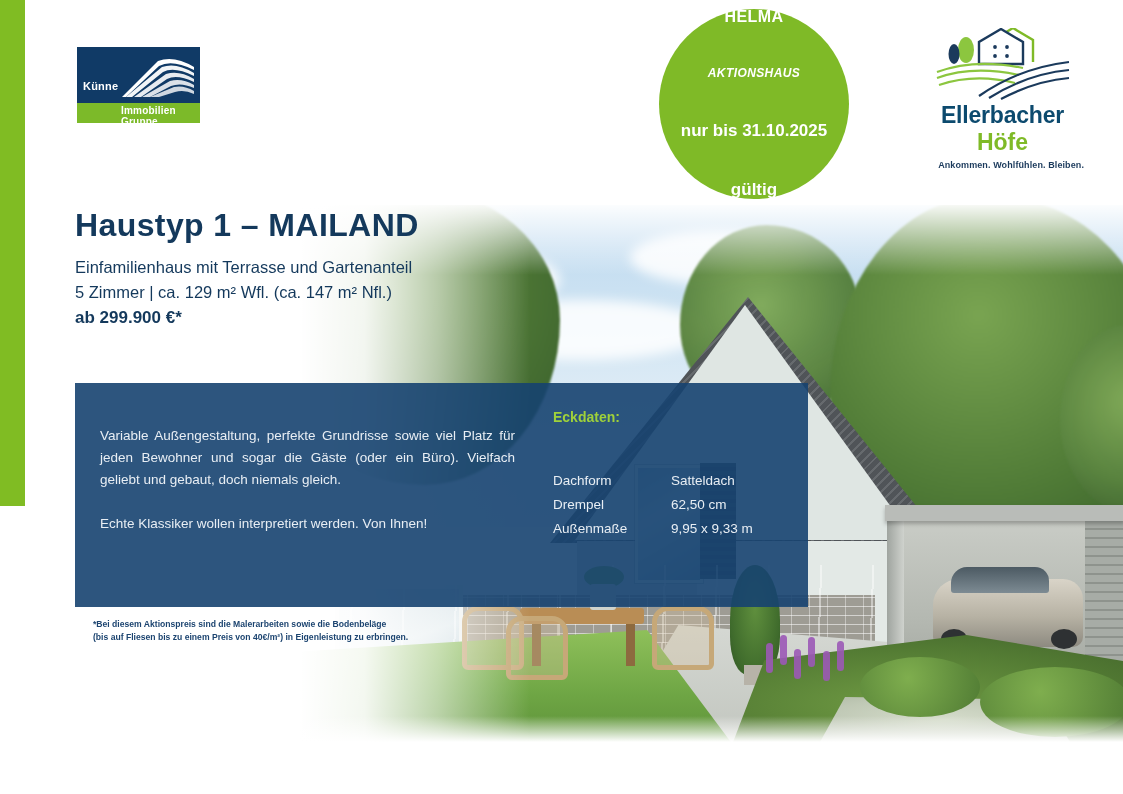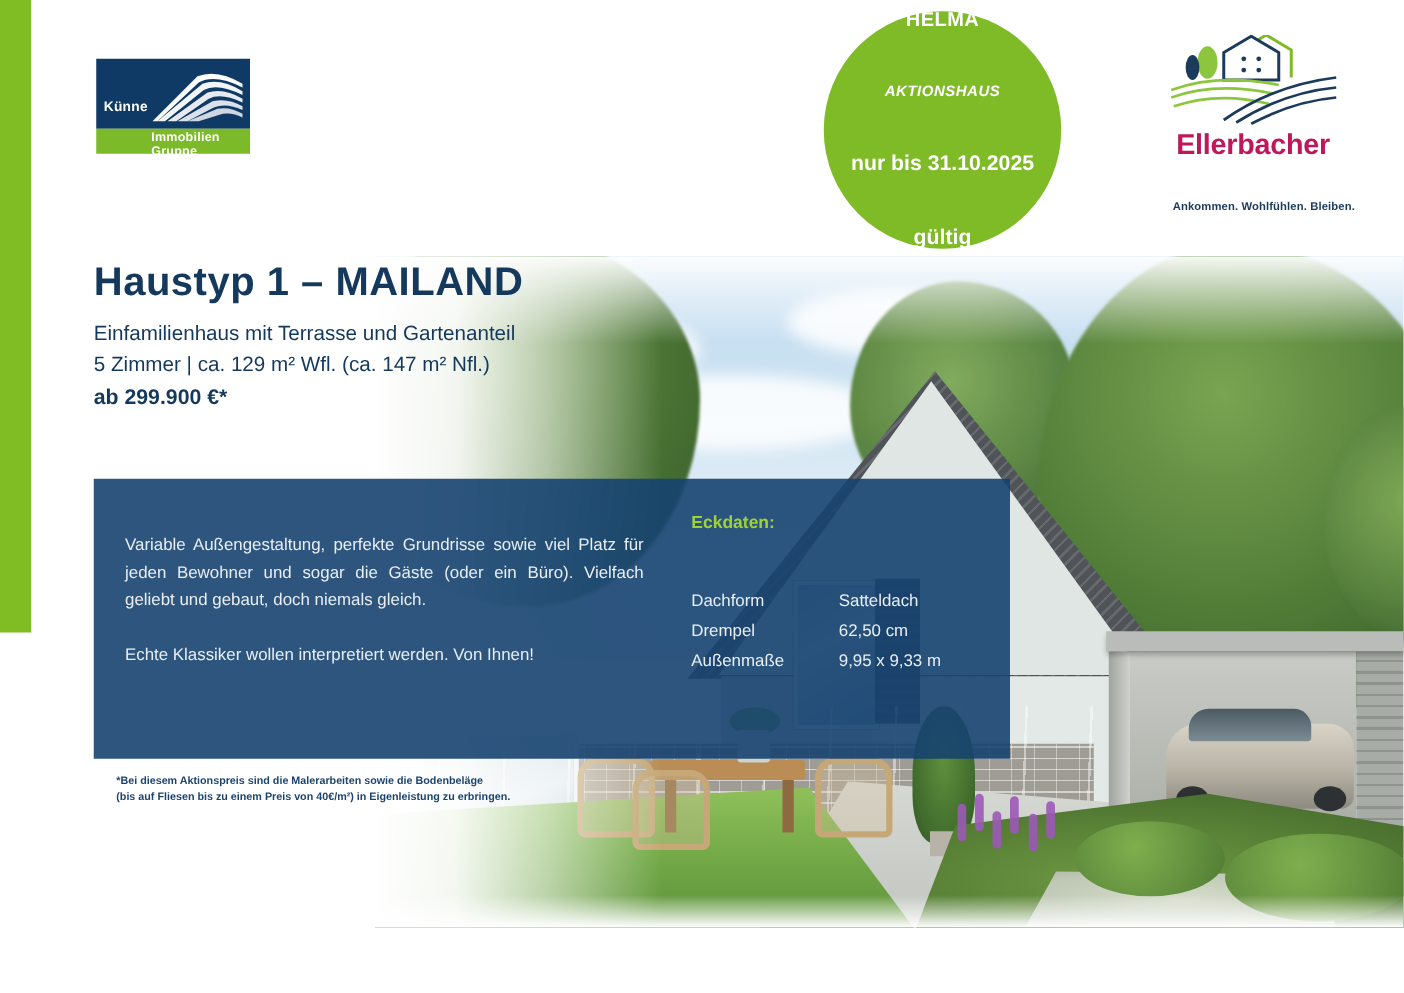--- a/index.html
+++ b/index.html
@@ -180,21 +180,21 @@
   .badge span{color:#fff;font-weight:700;text-align:center;line-height:1.05;}
   .b1{font-size:16px;letter-spacing:.4px;}
   .b2{font-size:12px;letter-spacing:.4px;font-style:italic;}
   .b3{font-size:17px;}
   .b4{font-size:17px;}
 
   
   .eh-logo{position:absolute;left:921px;top:28px;width:163px;height:152px;}
   .eh-mark{position:absolute;left:14px;top:0;width:136px;height:72px;}
   .eh-name1{position:absolute;left:0;top:74px;width:163px;text-align:center;
-    font-size:23px;font-weight:700;color:#be185d;letter-spacing:-.2px;}
+    font-size:23px;font-weight:700;color:#0c4a6e;letter-spacing:-.2px;}
   .eh-name2{position:absolute;left:0;top:101px;width:163px;text-align:center;
     font-size:23px;font-weight:700;color:#7fba27;}
   .eh-tag{position:absolute;left:0;top:132px;width:163px;text-align:right;
     font-size:9px;font-weight:700;color:#1b3A5C;letter-spacing:.1px;}
 
   
   .title{position:absolute;left:75px;top:207px;font-size:32px;font-weight:700;
     color:#14395C;letter-spacing:.4px;white-space:nowrap;}
   .sub1{position:absolute;left:75px;top:258px;font-size:16.5px;color:#14395C;white-space:nowrap;}
   .sub2{position:absolute;left:75px;top:283px;font-size:16.5px;color:#14395C;white-space:nowrap;}
@@ -329,20 +329,21 @@
       <ellipse cx="31" cy="22" rx="8" ry="13" fill="#8cc63f"></ellipse>
       <ellipse cx="19" cy="26" rx="5.5" ry="10" fill="#1b3A5C"></ellipse>
       <path d="M2 44 Q40 30 88 40" fill="none" stroke="#8cc63f" stroke-width="2.2"></path>
       <path d="M2 50 Q38 37 84 47" fill="none" stroke="#8cc63f" stroke-width="2.2"></path>
       <path d="M4 57 Q40 45 80 55" fill="none" stroke="#8cc63f" stroke-width="2.2"></path>
       <path d="M44 68 Q84 40 134 34" fill="none" stroke="#1b3A5C" stroke-width="2.2"></path>
       <path d="M54 70 Q92 46 134 42" fill="none" stroke="#1b3A5C" stroke-width="2.2"></path>
       <path d="M66 71 Q100 53 134 50" fill="none" stroke="#1b3A5C" stroke-width="2.2"></path>
     </svg>
     <div class="eh-name1">Ellerbacher</div>
+    <div class="eh-name2">Höfe</div>
     <div class="eh-tag">Ankommen. Wohlfühlen. Bleiben.</div>
   </div>
 
   <div class="title">Haustyp 1 – MAILAND</div>
   <div class="sub1">Einfamilienhaus mit Terrasse und Gartenanteil</div>
   <div class="sub2">5 Zimmer | ca. 129 m² Wfl. (ca. 147 m² Nfl.)</div>
   <div class="price">ab 299.900 €*</div>
 
   <div class="panel">
     <div class="panel-text">

